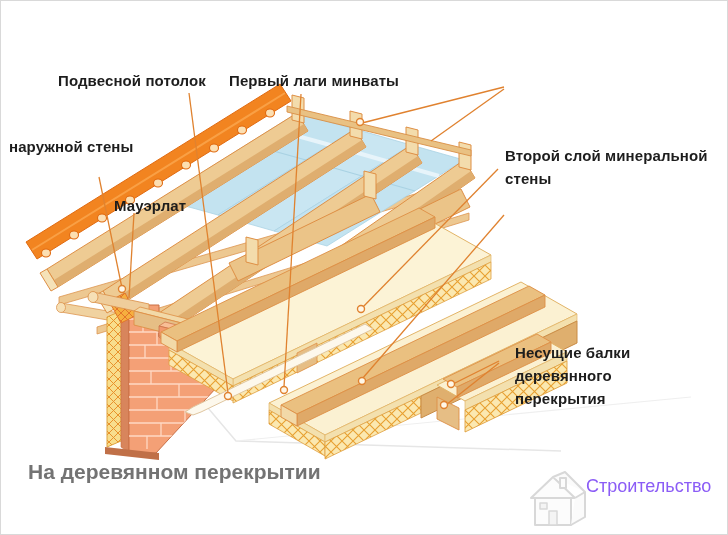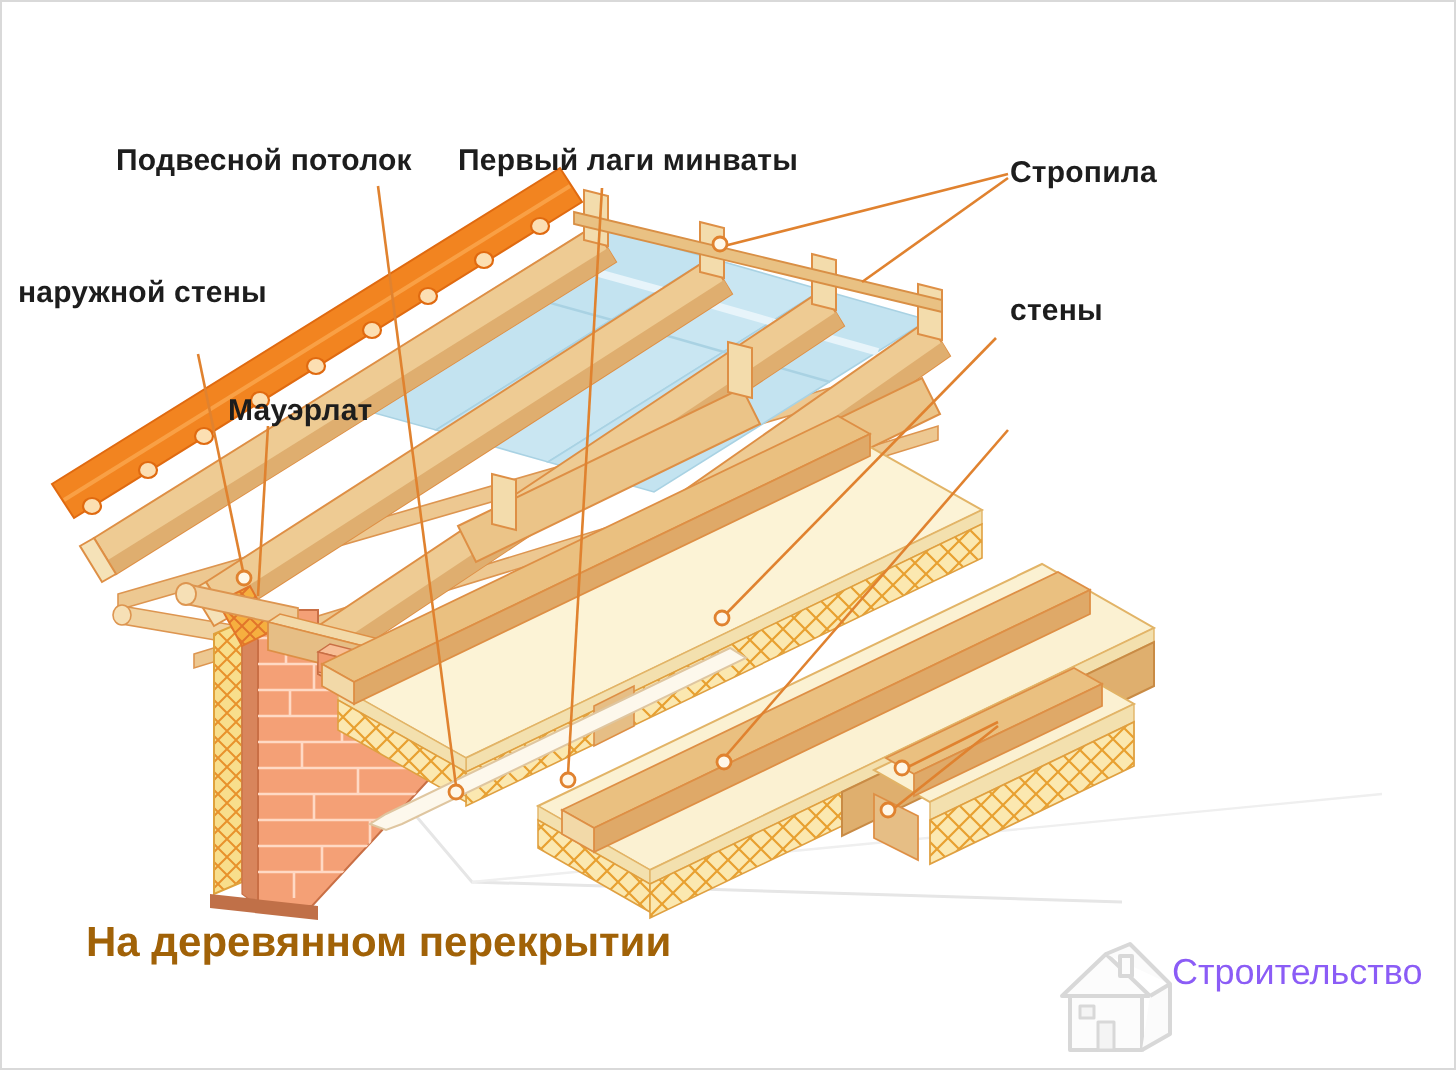--- a/index.html
+++ b/index.html
@@ -8,21 +8,21 @@
     background:#ffffff;border:1px solid #d9d9d9;overflow:hidden;
     font-family:"Liberation Sans","DejaVu Sans",sans-serif;
   }
   #art{position:absolute;left:0;top:0;width:100%;height:100%;}
   .lbl{
     position:absolute;color:#1d1d1d;font-weight:bold;font-size:15px;
     line-height:23px;white-space:nowrap;letter-spacing:0.1px;
   }
   .lbl span{display:block;}
   #title-label{
-    position:absolute;left:42px;top:459px;color:#a16207;font-weight:bold;
+    position:absolute;left:27px;top:459px;color:#737373;font-weight:bold;
     font-size:21px;white-space:nowrap;
   }
   #watermark-text{
     position:absolute;left:585px;top:472px;color:#8b5cf6;font-size:18px;
     line-height:27px;font-weight:400;white-space:nowrap;
   }
   #watermark-text span{display:block;}
 </style>
 </head>
 <body>
@@ -239,33 +239,38 @@
     <rect x="559" y="477" width="6" height="10" fill="#fcfcfc"></rect>
     <rect x="548" y="510" width="8" height="14" fill="#f4f4f4" stroke-width="1.5"></rect>
     <rect x="539" y="502" width="7" height="6" fill="#f4f4f4" stroke-width="1.5"></rect>
   </g>
 </svg>
 
   <div class="lbl" style="left:57px;top:68px">Подвесной потолок</div>
 
   <div class="lbl" style="left:228px;top:68px">Первый лаги минваты</div>
 
-  <div class="lbl" style="left:504px;top:74px">Стропила</div>
 
   <div class="lbl" style="left:8px;top:134px">
     <span>наружной стены</span>
   </div>
 
   <div class="lbl" style="left:113px;top:193px">Мауэрлат</div>
 
   <div class="lbl" style="left:504px;top:143px">
+    <span>Второй слой минеральной</span>
     <span>стены</span>
   </div>
 
 
+  <div class="lbl" style="left:514px;top:340px">
+    <span>Несущие балки</span>
+    <span>деревянного</span>
+    <span>перекрытия</span>
+  </div>
 
   <div id="title-label">На деревянном перекрытии</div>
 
   <div id="watermark-text">
     <span>Строительство</span>
   </div>
 
 </div>
 
 </body></html>

